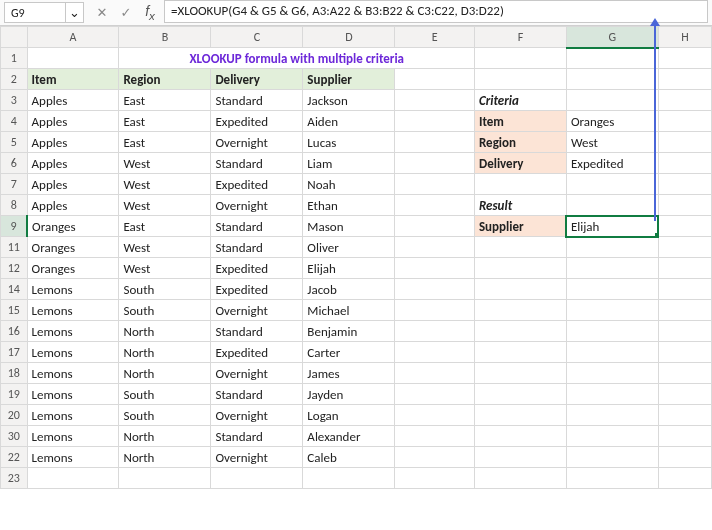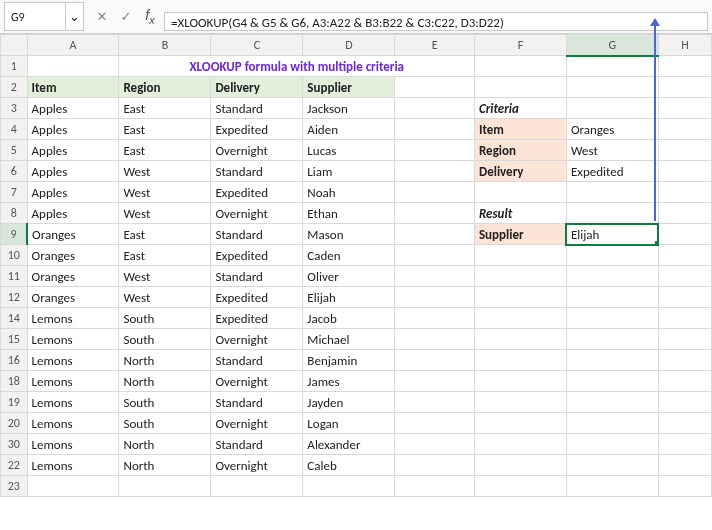--- a/index.html
+++ b/index.html
@@ -9,21 +9,21 @@
     font-size: 13px;
     background: #fff;
     color: #222;
     width: 712px;
   }
 
   
   .bar {
     display: flex;
     align-items: stretch;
-    height: 34px;
+    height: 26px;
     border-bottom: 1px solid #d0d0d0;
     background: #fafafa;
   }
   .namebox {
     width: 62px;
     border: 1px solid #c8c8c8;
     margin: 2px 0 2px 4px;
     background: #fff;
     display: flex;
     align-items: center;
@@ -49,21 +49,21 @@
   }
   .fx {
     font-style: italic;
     font-family: Liberation Sans, sans-serif;
     color: #555;
     font-size: 14px;
   }
   .formula {
     flex: 1;
     border: 1px solid #c8c8c8;
-    margin: 12px 4px 2px 2px;
+    margin: 0 4px 2px 2px;
     background: #fff;
     padding: 2px 6px;
     font-size: 13px;
     white-space: nowrap;
     overflow: hidden;
     position: relative;
   }
 
   
   table.sheet {
@@ -297,31 +297,20 @@
           <td class="">Oranges</td>
           <td class="">East</td>
           <td class="">Standard</td>
           <td class="">Mason</td>
           <td></td>
           <td class="crit-lbl">Supplier</td>
           <td class="active">Elijah</td>
           <td></td>
         </tr>
         <tr>
-          <th class="rowh">10</th>
-          <td class="">Oranges</td>
-          <td class="">East</td>
-          <td class="">Expedited</td>
-          <td class="">Caden</td>
-          <td></td>
-          <td></td>
-          <td></td>
-          <td></td>
-        </tr>
-        <tr>
           <th class="rowh">11</th>
           <td class="">Oranges</td>
           <td class="">West</td>
           <td class="">Standard</td>
           <td class="">Oliver</td>
           <td></td>
           <td></td>
           <td></td>
           <td></td>
         </tr>
@@ -363,20 +352,31 @@
           <td class="">Lemons</td>
           <td class="">North</td>
           <td class="">Standard</td>
           <td class="">Benjamin</td>
           <td></td>
           <td></td>
           <td></td>
           <td></td>
         </tr>
         <tr>
+          <th class="rowh">17</th>
+          <td class="">Lemons</td>
+          <td class="">North</td>
+          <td class="">Expedited</td>
+          <td class="">Carter</td>
+          <td></td>
+          <td></td>
+          <td></td>
+          <td></td>
+        </tr>
+        <tr>
           <th class="rowh">18</th>
           <td class="">Lemons</td>
           <td class="">North</td>
           <td class="">Overnight</td>
           <td class="">James</td>
           <td></td>
           <td></td>
           <td></td>
           <td></td>
         </tr>

